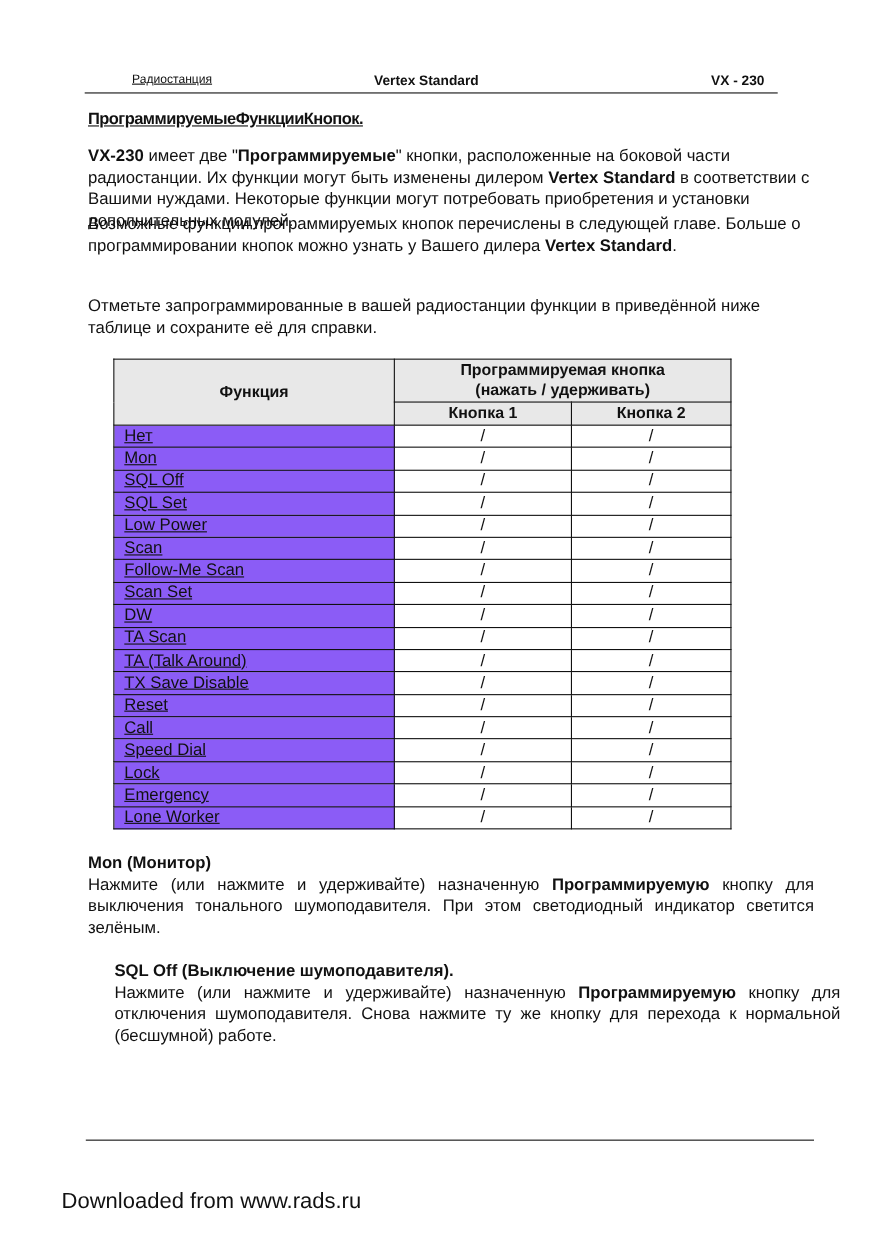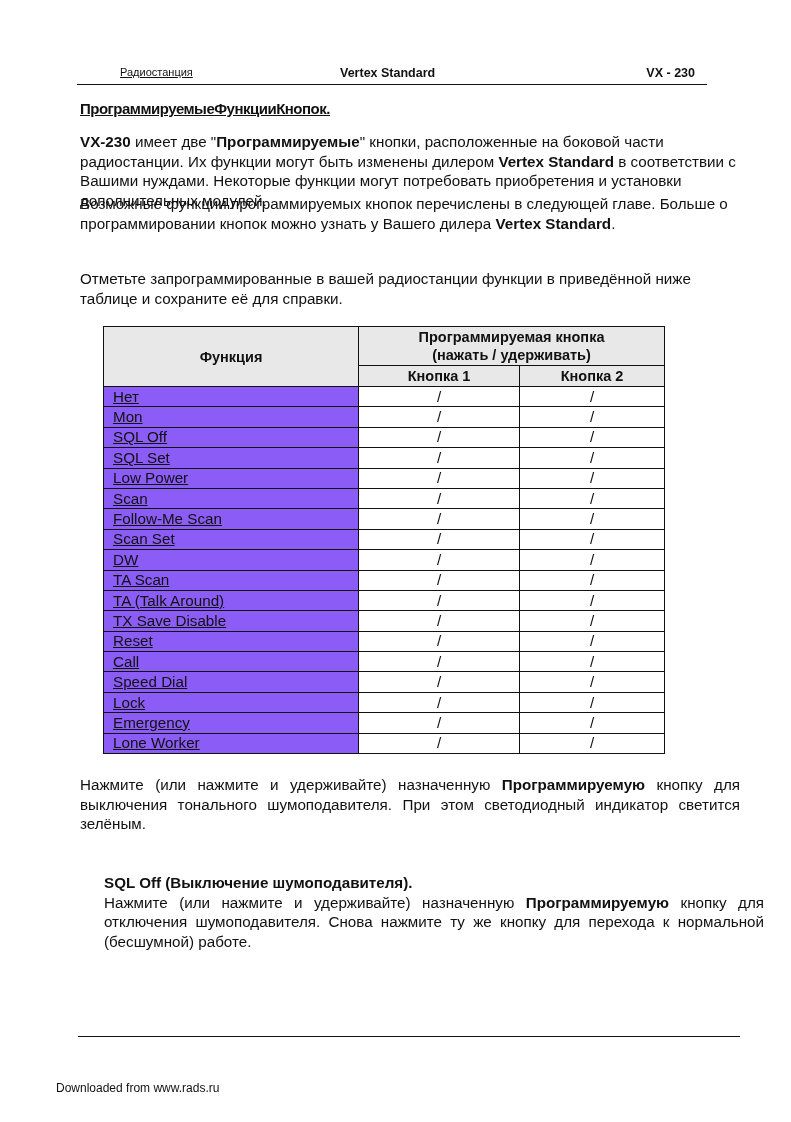--- a/index.html
+++ b/index.html
@@ -26,21 +26,21 @@
   th.c-prog { height: 38px; line-height: 18px; }
   th.c-b { height: 20px; line-height: 18px; }
   th.c-b1 { width: 160px; } th.c-b2 { width: 144px; }
   td.fname { background: #8b5cf6; padding-left: 9px !important; height: 19.4px; line-height: 18px; text-decoration: underline; }
   td.slash { text-align: center; line-height: 18px; }
   .sec { position: absolute; left: 80px; width: 660px; font-size: 15.2px; line-height: 19.6px; text-align: justify; }
   .sec .sh { font-weight: bold; }
   .s1 { top: 775px; }
   .s2 { top: 873px; margin-left: 24px; }
   .footline { position: absolute; top: 1036px; left: 78px; width: 662px; border-top: 1.5px solid #111; }
-  .dl { position: absolute; top: 1081px; left: 56px; font-size: 12px; }
+  .dl { position: absolute; top: 1081px; left: 56px; font-size: 20px; }
 </style>
 </head>
 <body>
 
 <div class="hdr">
   <span class="h-left">Радиостанция</span>
   <span class="h-mid">Vertex Standard</span>
   <span class="h-right">VX - 230</span>
 </div>
 
@@ -152,20 +152,21 @@
       </tr>
       <tr>
         <td class="fname">Lone Worker</td>
         <td class="slash">/</td>
         <td class="slash">/</td>
       </tr>
     </tbody>
 </table>
 
 <div class="sec s1">
+  <div class="sh">Mon (Монитор)</div>
   <div><span>Нажмите (или нажмите и удерживайте) назначенную </span><b>Программируемую</b><span> кнопку для выключения тонального шумоподавителя. При этом светодиодный индикатор светится зелёным.</span></div>
 </div>
 
 <div class="sec s2">
   <div class="sh">SQL Off (Выключение шумоподавителя).</div>
   <div><span>Нажмите (или нажмите и удерживайте) назначенную </span><b>Программируемую</b><span> кнопку для отключения шумоподавителя. Снова нажмите ту же кнопку для перехода к нормальной (бесшумной) работе.</span></div>
 </div>
 
 <div class="footline"></div>
 <div class="dl">Downloaded from www.rads.ru</div>

